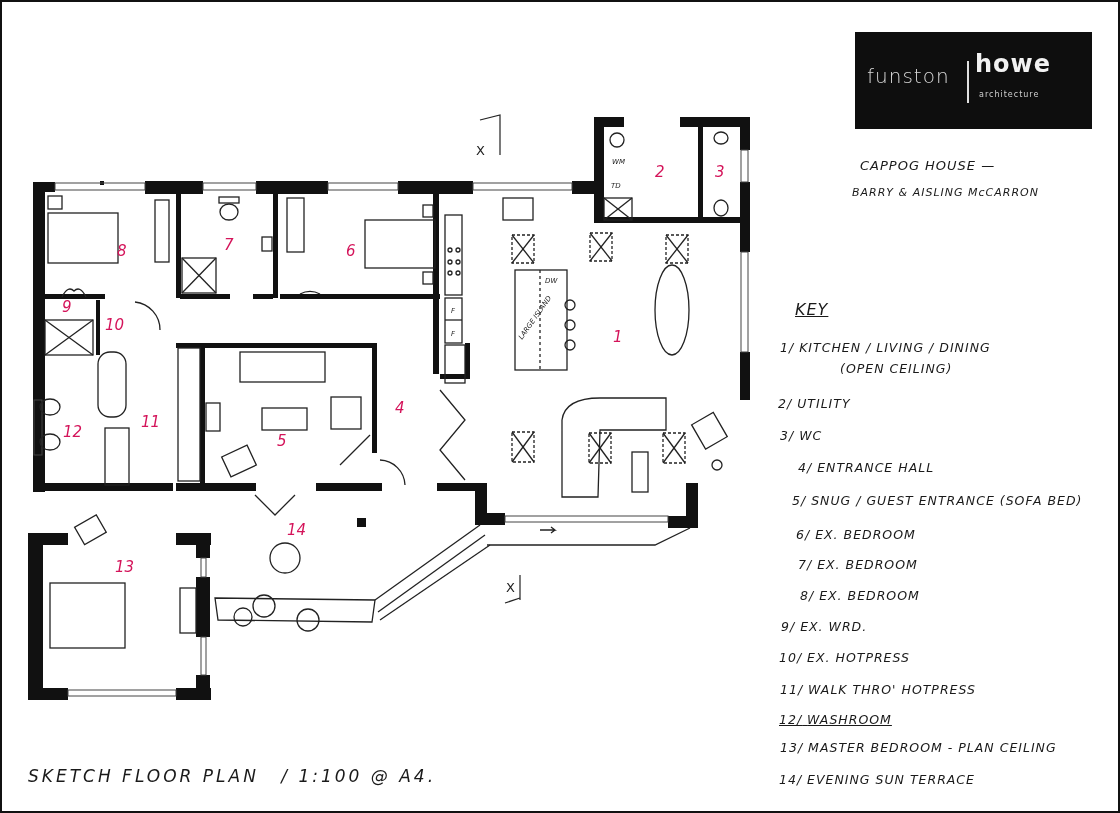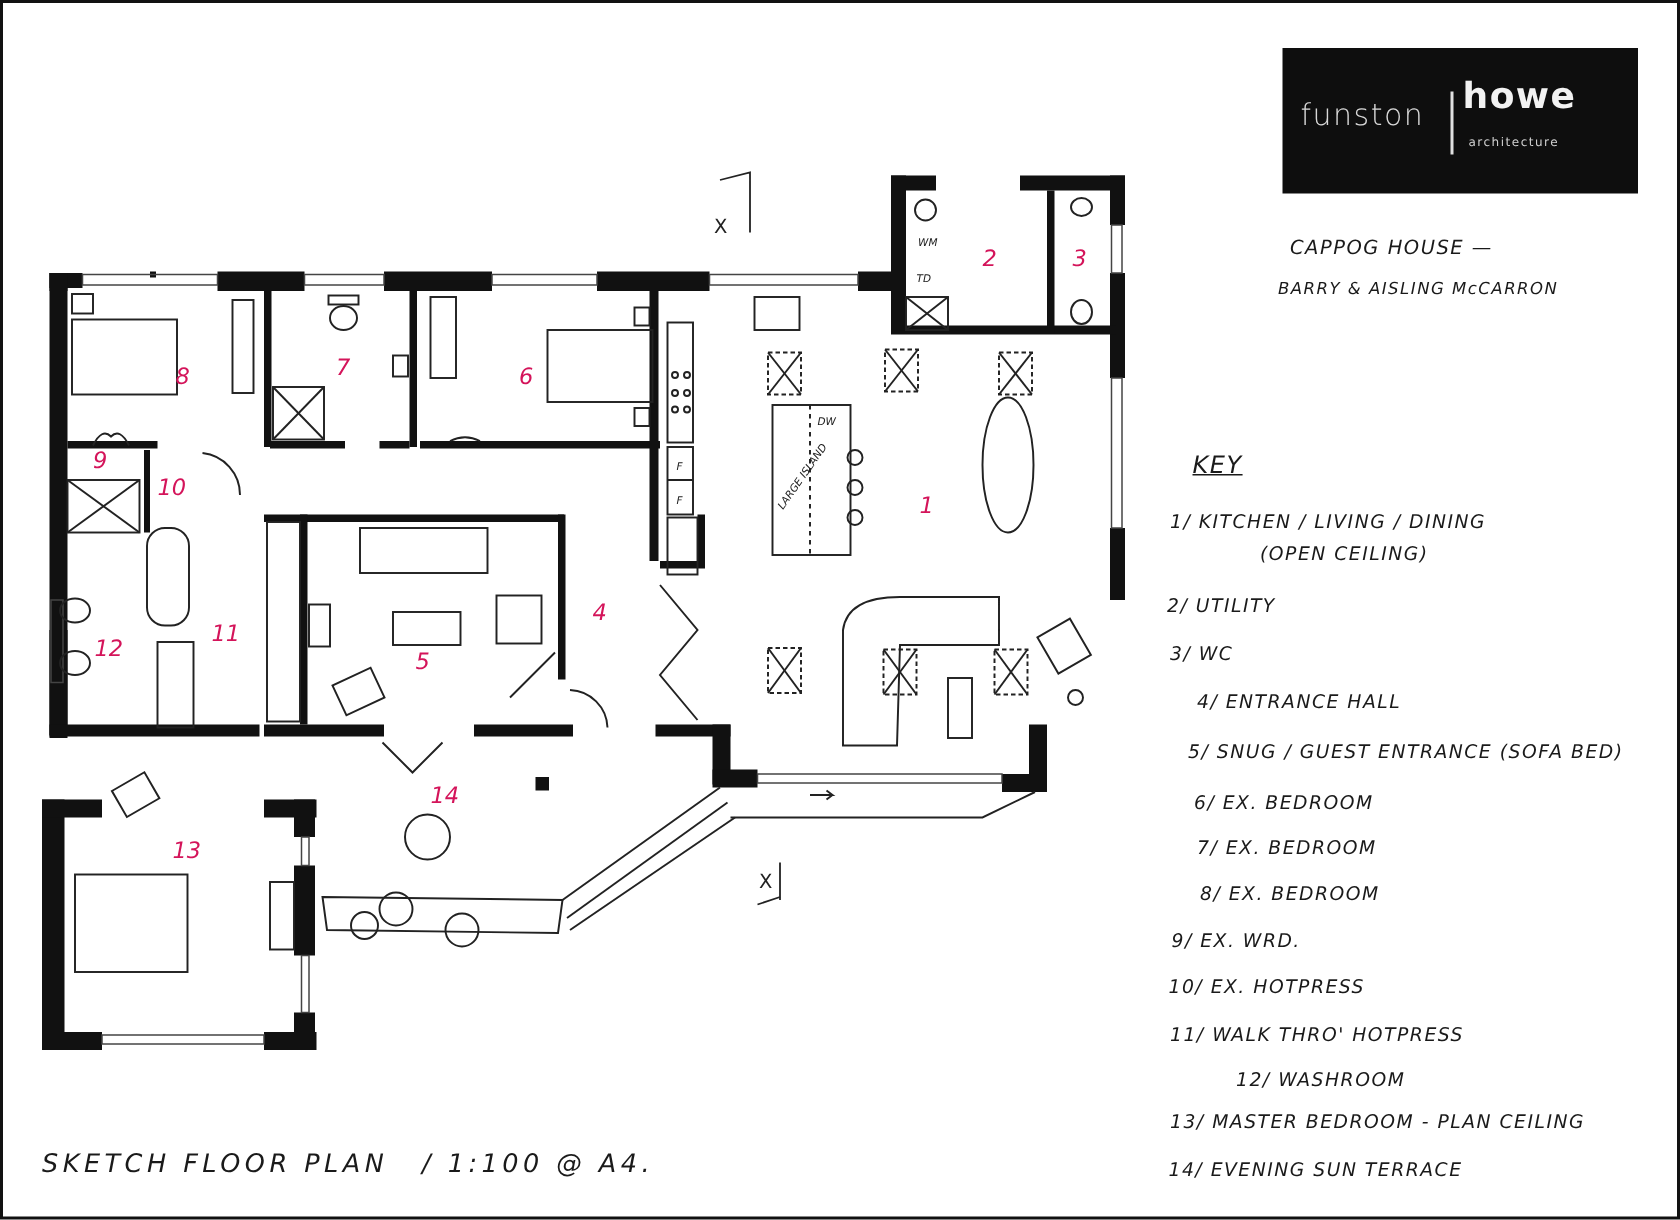--- a/index.html
+++ b/index.html
@@ -284,21 +284,21 @@
   <span>EX. WRD.</span>
 </div>
 <div class="hand key-item" style="left:779px; top:650px;">
   <span>10/</span>
   <span>EX. HOTPRESS</span>
 </div>
 <div class="hand key-item" style="left:780px; top:682px;">
   <span>11/</span>
   <span>WALK THRO' HOTPRESS</span>
 </div>
-<div class="hand key-item" style="left:824px; top:712px;">
+<div class="hand key-item" style="left:779px; top:712px;text-decoration:underline;">
   <span>12/</span>
   <span>WASHROOM</span>
 </div>
 <div class="hand key-item" style="left:780px; top:740px;">
   <span>13/</span>
   <span>MASTER BEDROOM - PLAN CEILING</span>
 </div>
 <div class="hand key-item" style="left:779px; top:772px;">
   <span>14/</span>
   <span>EVENING SUN TERRACE</span>

